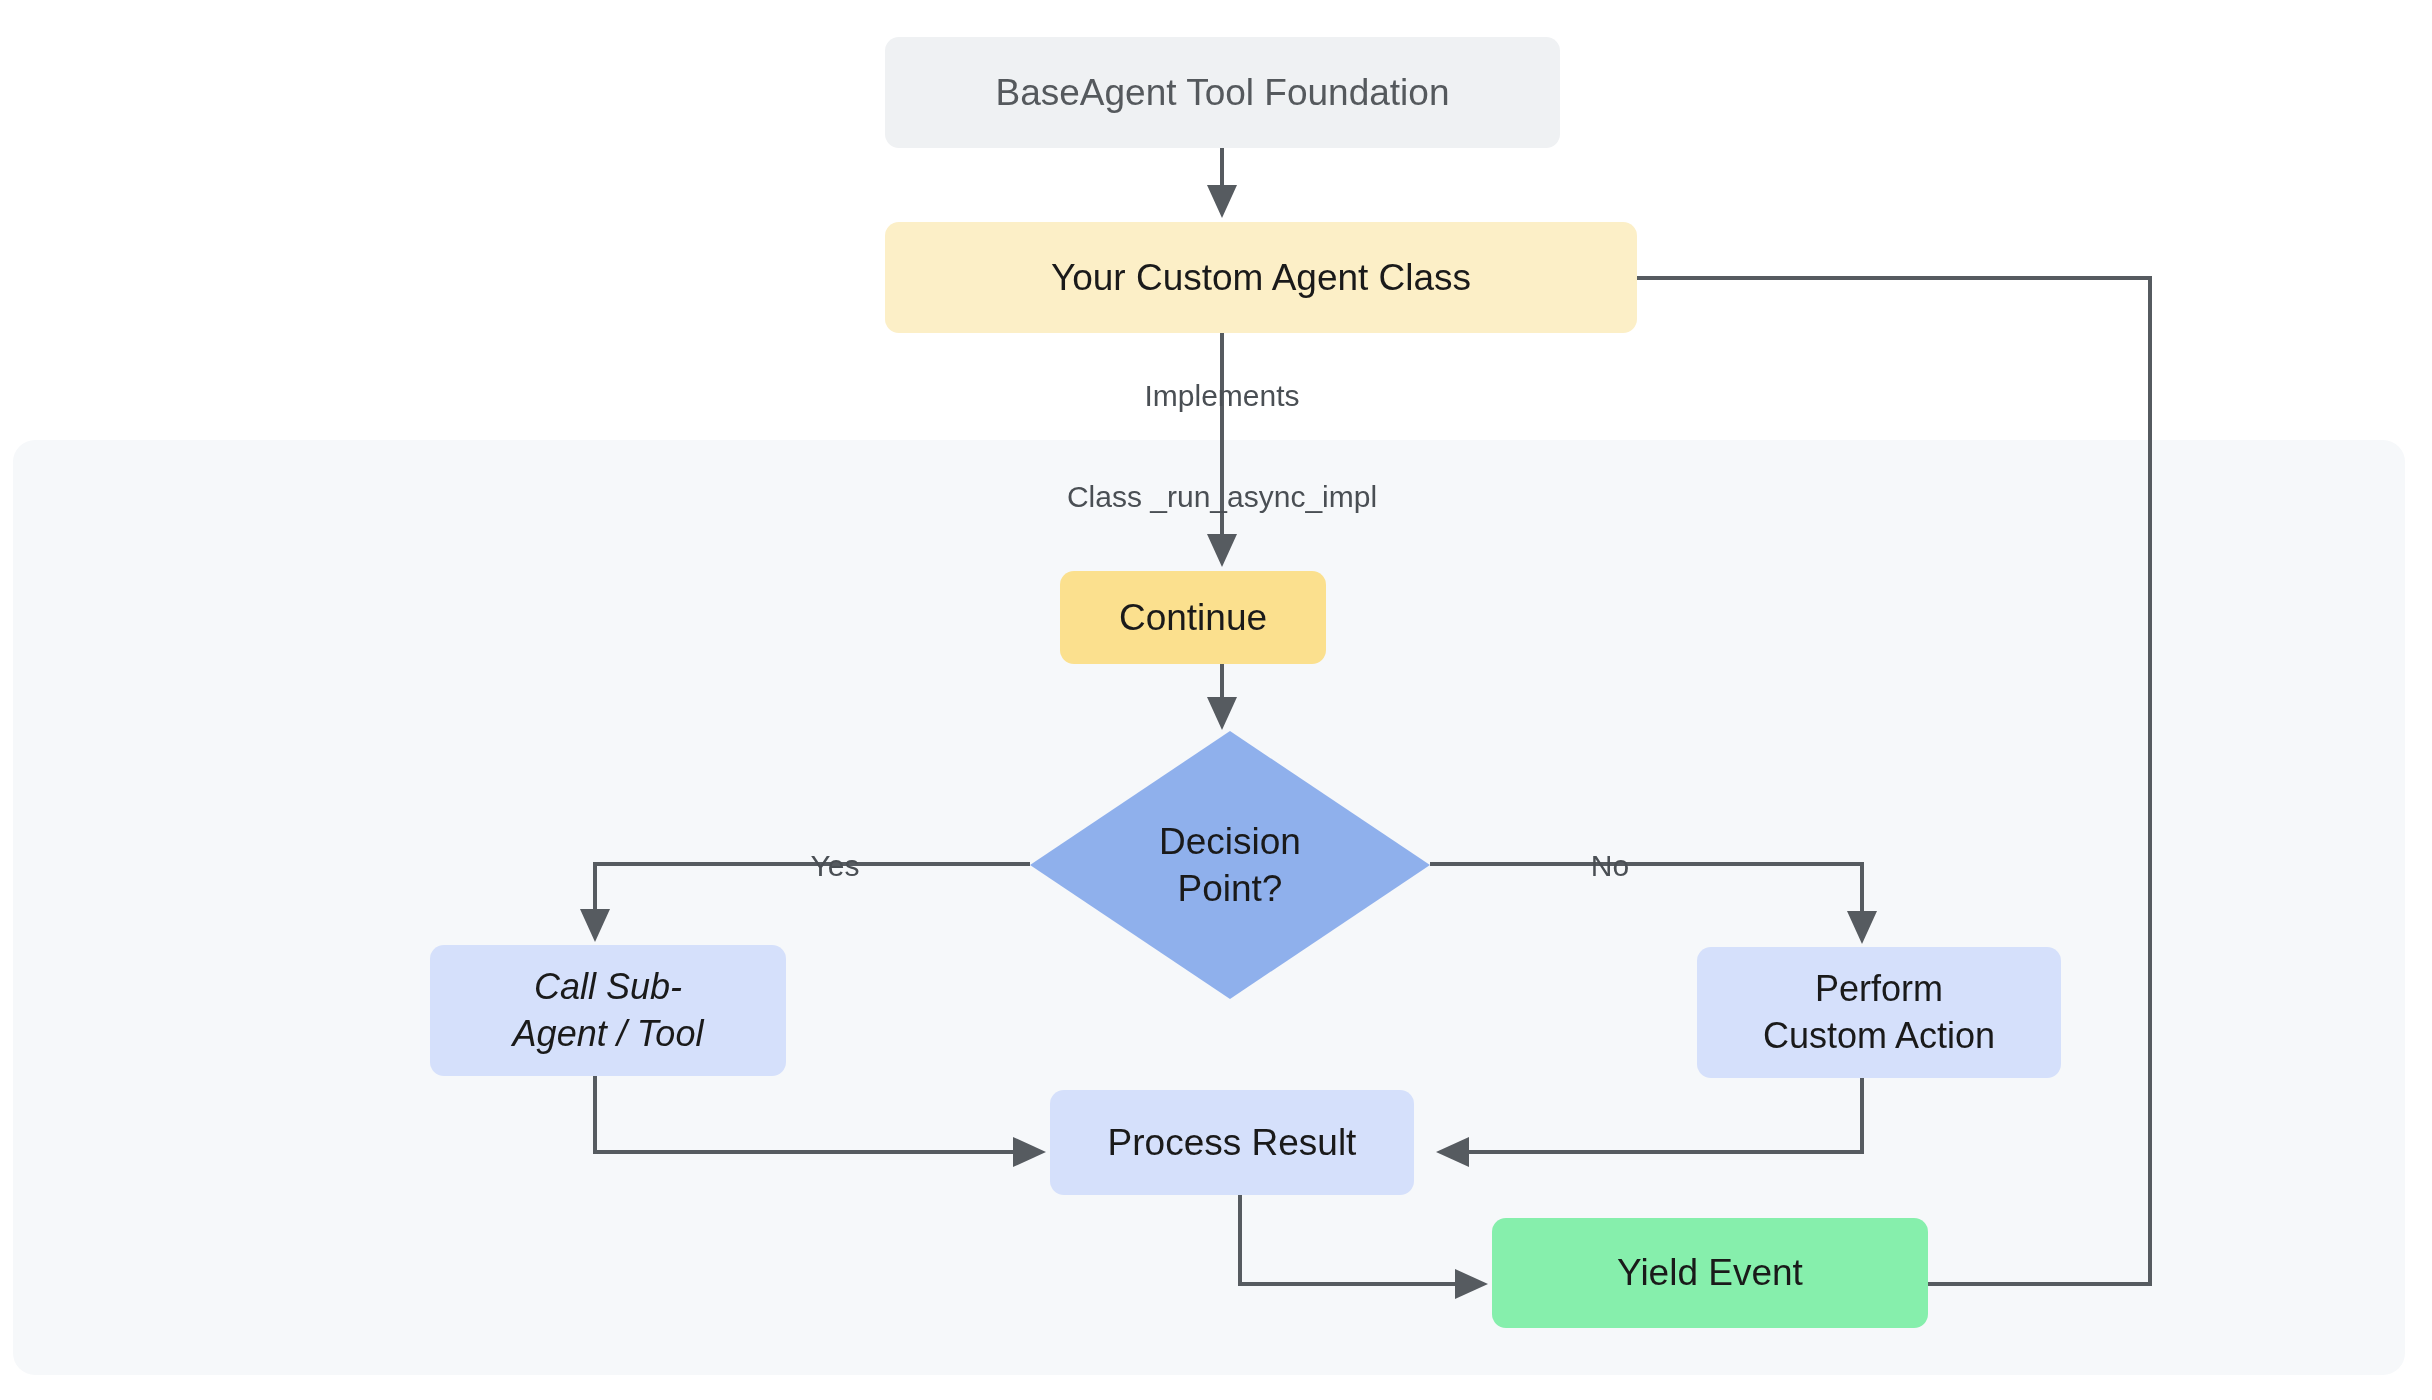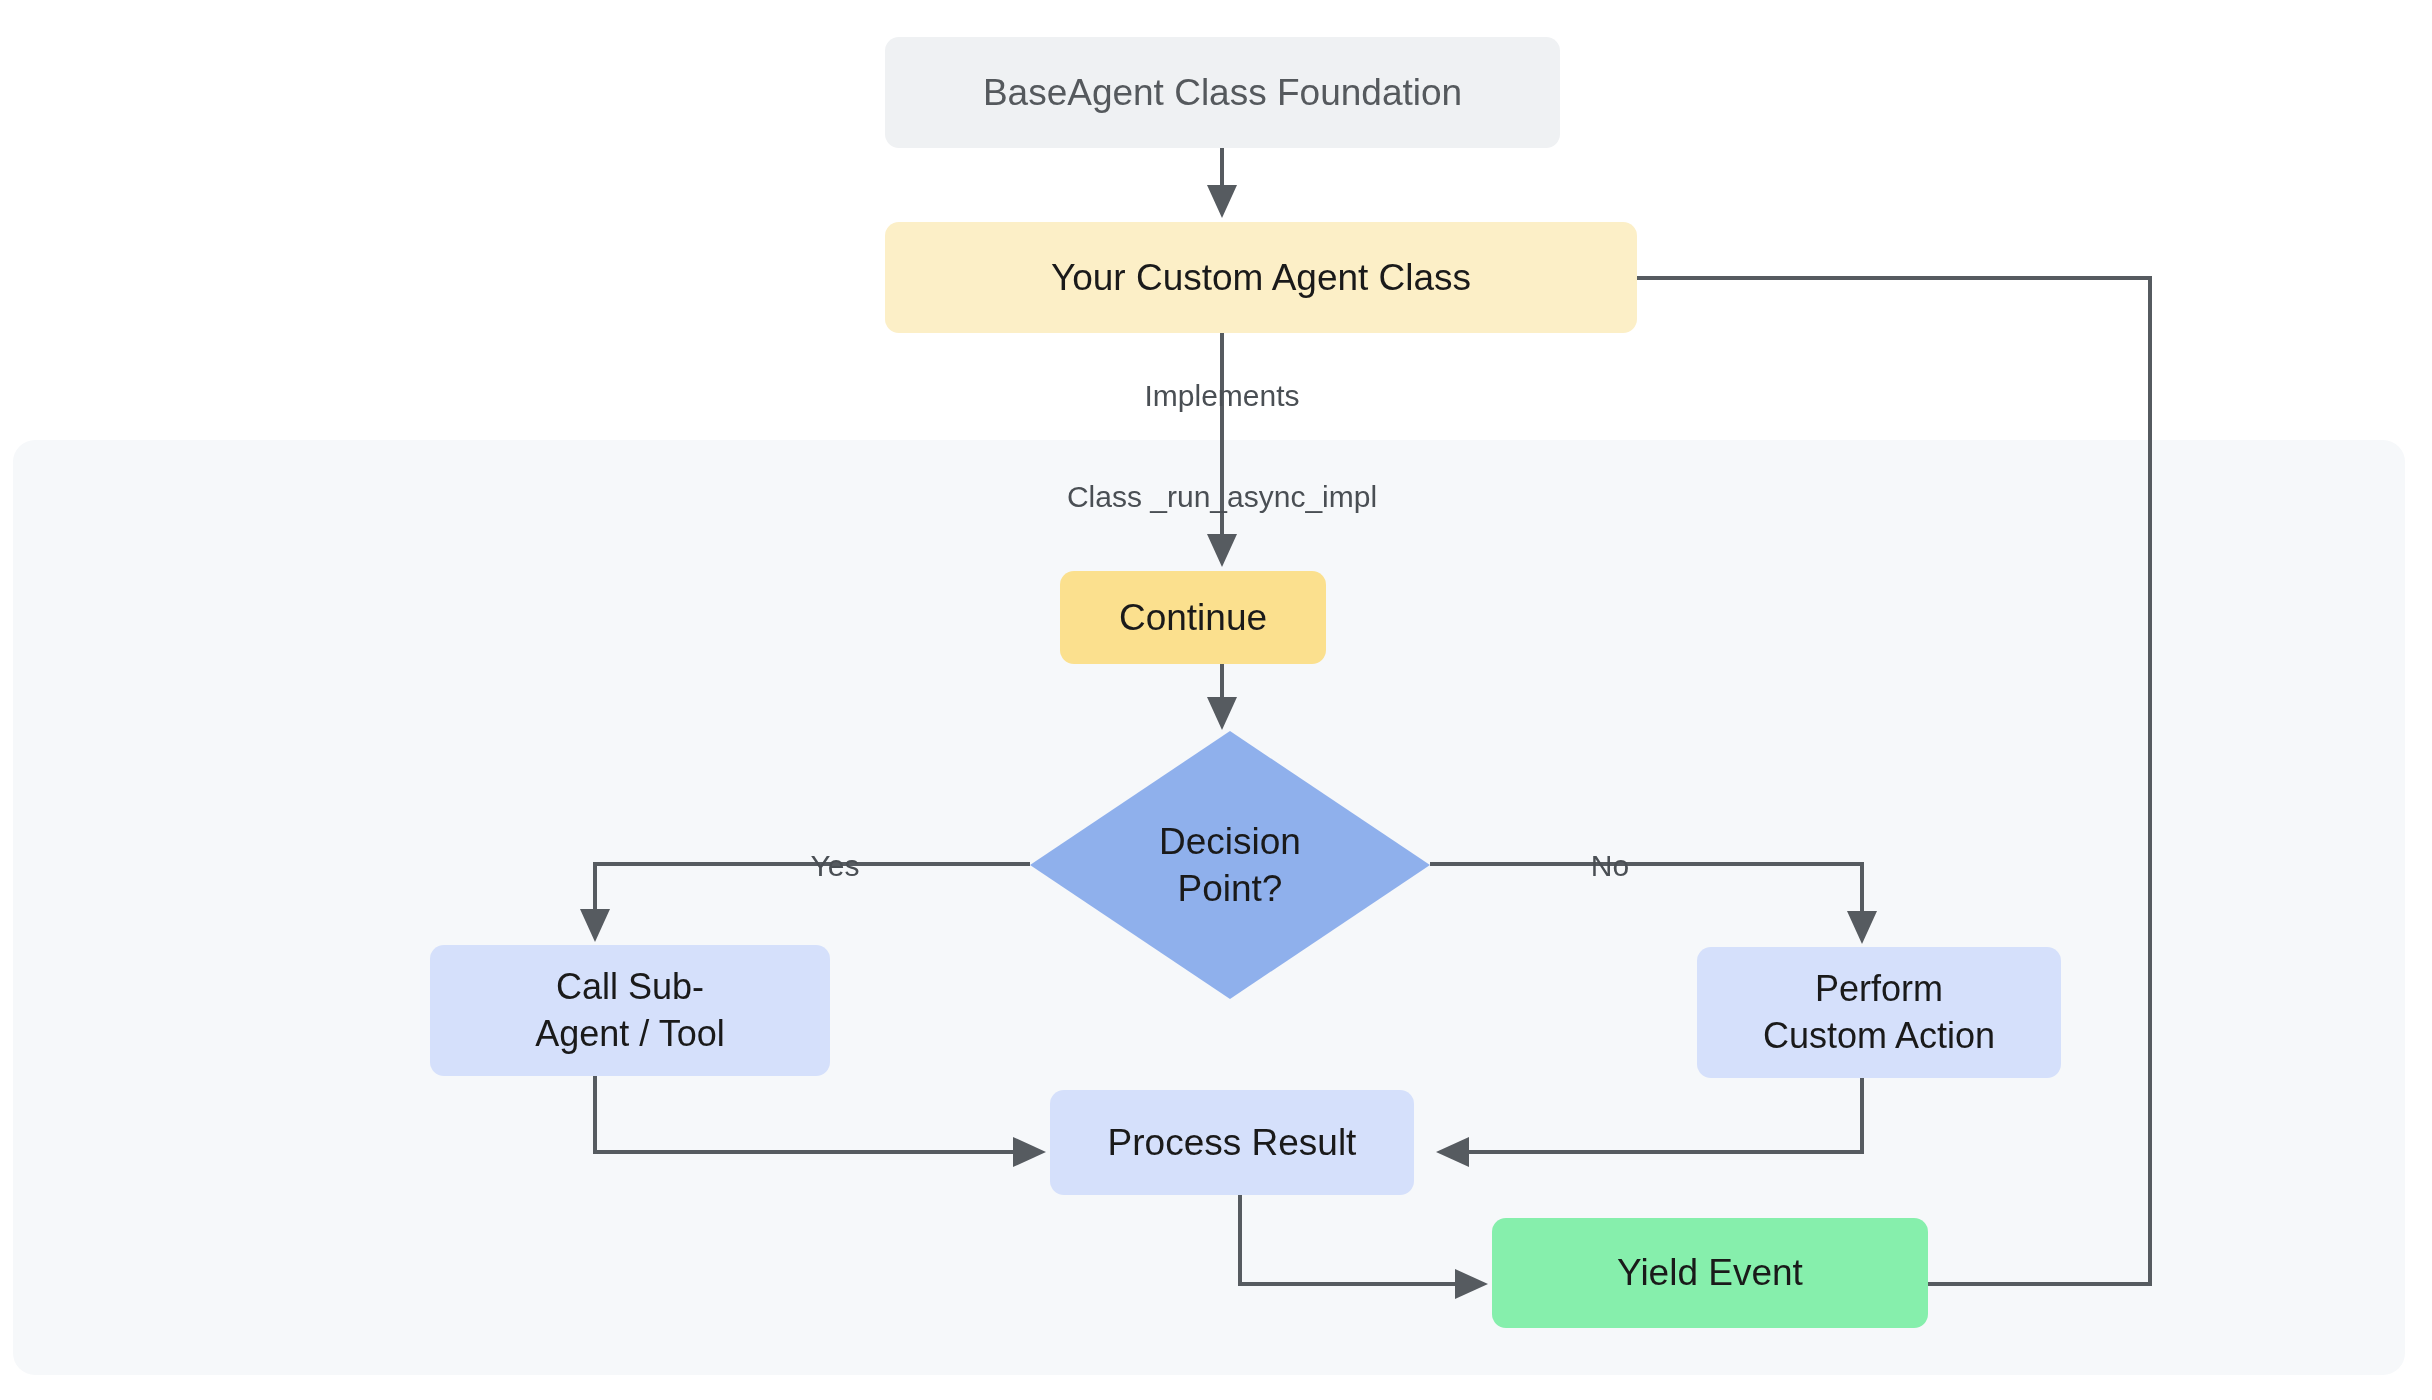--- a/index.html
+++ b/index.html
@@ -65,25 +65,26 @@
     top: 571px;
     width: 266px;
     height: 93px;
     background: #fbe08e;
     color: #1a1a1a;
     font-size: 37px;
   }
   .node-callsub {
     left: 430px;
     top: 945px;
-    width: 400px;
+    width: 356px;
     height: 131px;
     background: #d5e0fb;
     color: #1a1a1a;
     font-size: 36px;
+    font-style: italic;
   }
   .node-perform {
     left: 1697px;
     top: 947px;
     width: 364px;
     height: 131px;
     background: #d5e0fb;
     color: #1a1a1a;
     font-size: 36px;
   }
@@ -164,21 +165,21 @@
     <path d="M 1862 1078 L 1862 1152 L 1442 1152" fill="none" stroke="#565b60" stroke-width="4" marker-end="url(#arrow)"></path>
 
     <path d="M 1240 1195 L 1240 1284 L 1482 1284" fill="none" stroke="#565b60" stroke-width="4" marker-end="url(#arrow)"></path>
 
     <path d="M 1560 278 L 2150 278 L 2150 1284 L 1885 1284" fill="none" stroke="#565b60" stroke-width="4" marker-end="url(#arrow)"></path>
 
     <polygon points="1230,731 1430,865 1230,999 1030,865" fill="#8fb0ec"></polygon>
   </svg>
 
   <div class="node node-base">
-    <span>BaseAgent Class Foundation</span>
+    <span>BaseAgent Tool Foundation</span>
   </div>
 
   <div class="node node-custom">
     <span>Your Custom Agent Class</span>
   </div>
 
   <div class="node node-continue">
     <span>Continue</span>
   </div>
 

